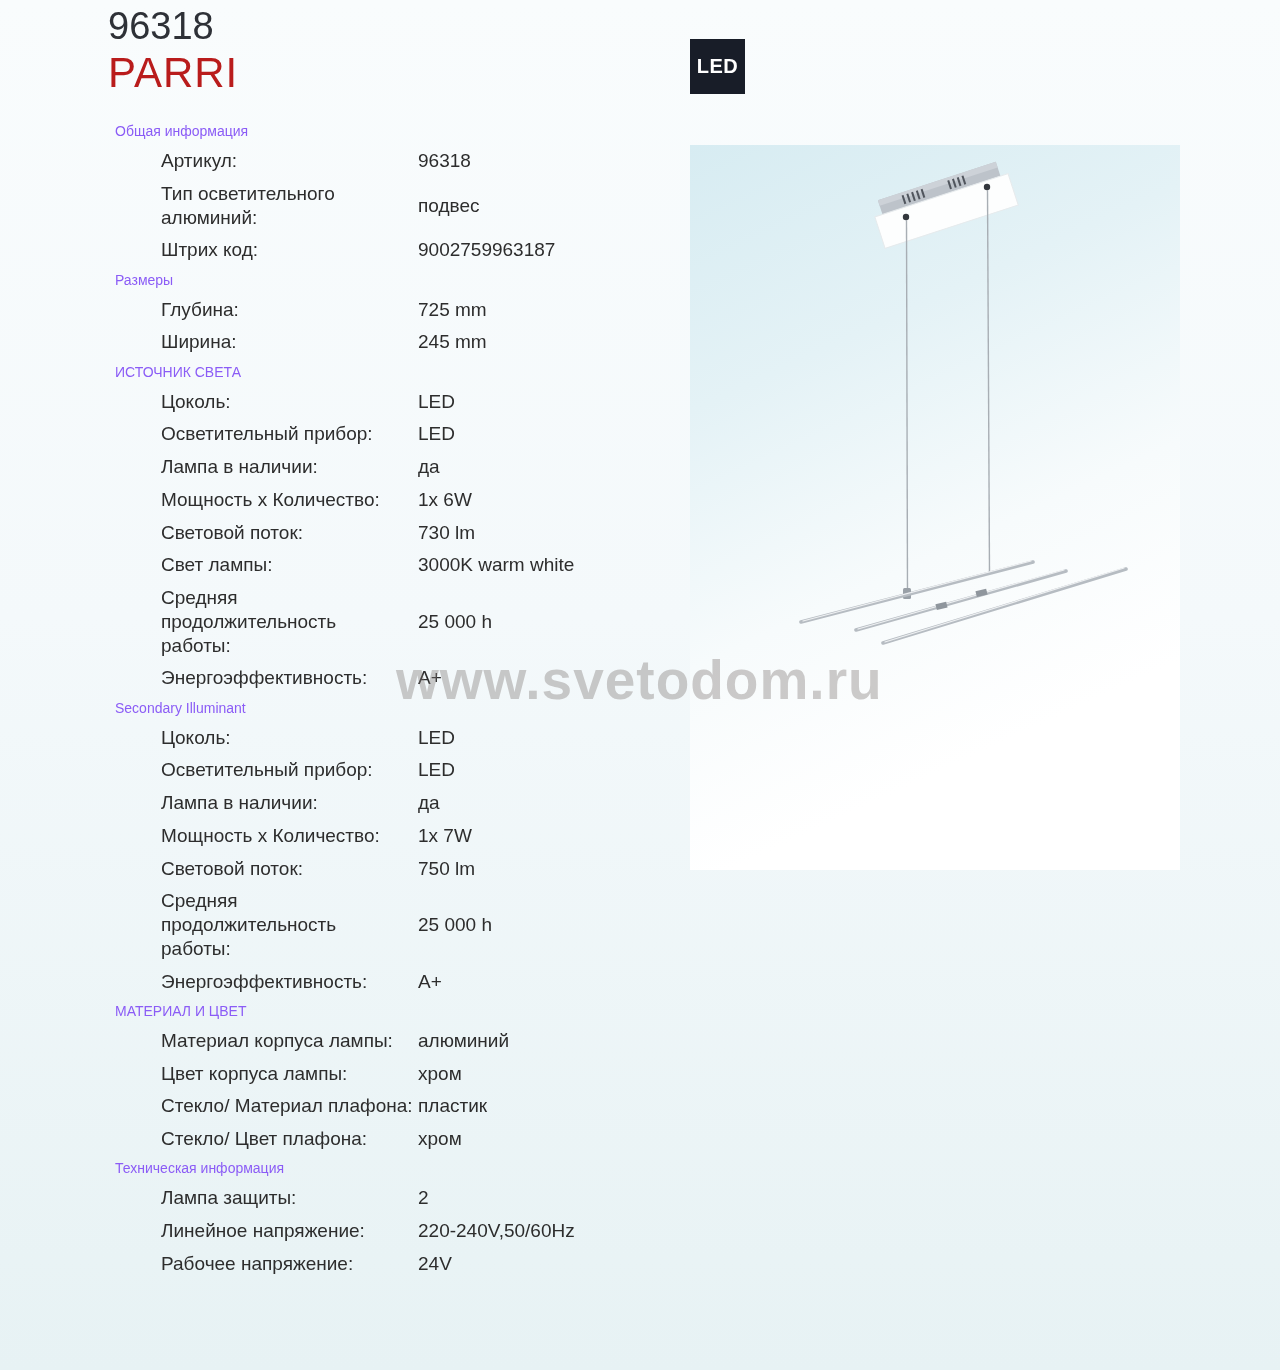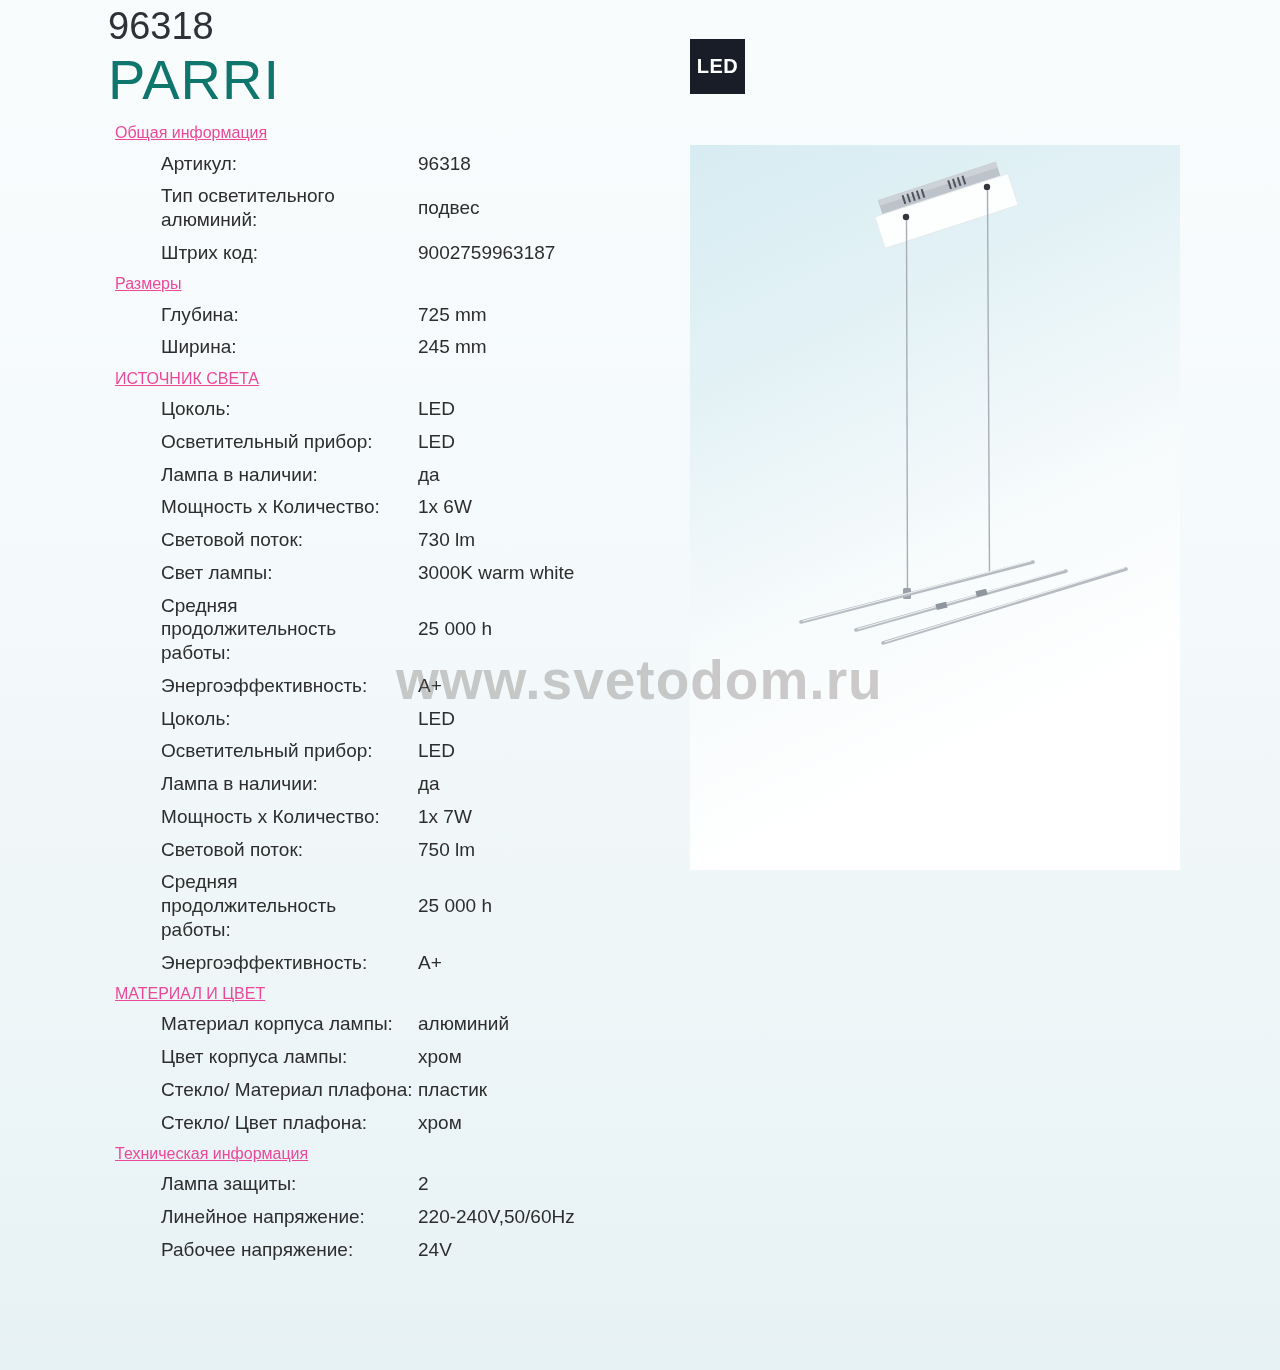--- a/index.html
+++ b/index.html
@@ -4,21 +4,21 @@
 <style>
   html,body { margin:0; padding:0; }
   body {
     width:1280px; height:1370px; overflow:hidden; position:relative;
     background: linear-gradient(180deg, #f9fcfd 0%, #f4f9fb 45%, #e7f2f4 100%);
     font-family: "Liberation Sans", sans-serif;
     color:#2d2d2d;
   }
   .header { position:absolute; left:108px; top:6px; }
   .article-number { font-size:38px; color:#2e3137; line-height:1.1; }
-  .product-name  { font-size:56px; color:#0f766e; letter-spacing:1px; line-height:1.05; margin-top:3px; }
+  .product-name  { font-size:42px; color:#b91c1c; letter-spacing:1px; line-height:1.05; margin-top:3px; }
 
   .led-badge {
     position:absolute; left:690px; top:39px; width:55px; height:55px;
     background:#181d28; color:#ffffff; font-weight:bold; font-size:20px;
     display:flex; align-items:center; justify-content:center; letter-spacing:0.5px;
   }
 
   .product-image {
     position:absolute; left:690px; top:145px; width:490px; height:725px;
     background: linear-gradient(155deg, #d7ecf2 0%, #e4f2f6 28%, #f7fbfc 55%, #ffffff 78%);
@@ -28,22 +28,22 @@
 
   .watermark {
     position:absolute; left:396px; top:648px; z-index:5;
     font-size:55px; font-weight:bold; letter-spacing:1px;
     color: rgba(125,118,116,0.38);
     white-space:nowrap; pointer-events:none;
   }
 
   .spec-list { position:absolute; left:115px; top:118px; width:470px; z-index:2; }
   .spec-heading {
-    color:#ec4899; font-size:16px; line-height:1.25;
-    text-decoration:underline; padding:5px 0 4px; cursor:pointer;
+    color:#8b5cf6; font-size:14px; line-height:1.25;
+    padding:5px 0 4px; cursor:pointer;
   }
   .spec-row { display:flex; align-items:center; padding:4.5px 0; font-size:19px; line-height:1.25; }
   .spec-label { width:257px; flex:none; white-space:pre-line;margin-left:46px; }
   .spec-value { flex:1; }
 </style>
 </head>
 <body>
 
 <div class="header">
   <div class="article-number">96318</div>
@@ -145,20 +145,21 @@
     <div class="spec-row">
       <div class="spec-label">Средняя
 продолжительность
 работы:</div>
       <div class="spec-value">25 000 h</div>
     </div>
     <div class="spec-row">
       <div class="spec-label">Энергоэффективность:</div>
       <div class="spec-value">A+</div>
     </div>
+    <div class="spec-heading">Secondary Illuminant</div>
     <div class="spec-row">
       <div class="spec-label">Цоколь:</div>
       <div class="spec-value">LED</div>
     </div>
     <div class="spec-row">
       <div class="spec-label">Осветительный прибор:</div>
       <div class="spec-value">LED</div>
     </div>
     <div class="spec-row">
       <div class="spec-label">Лампа в наличии:</div>

